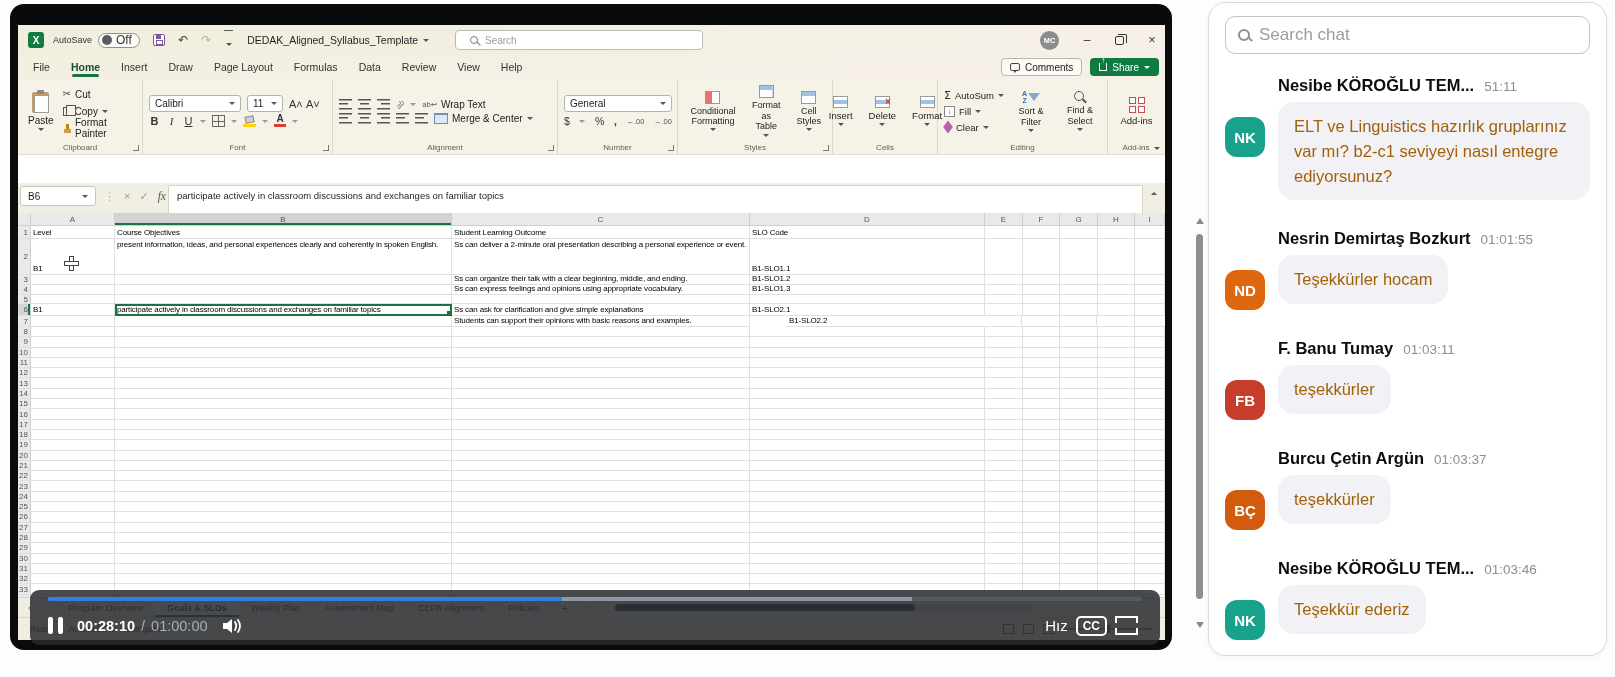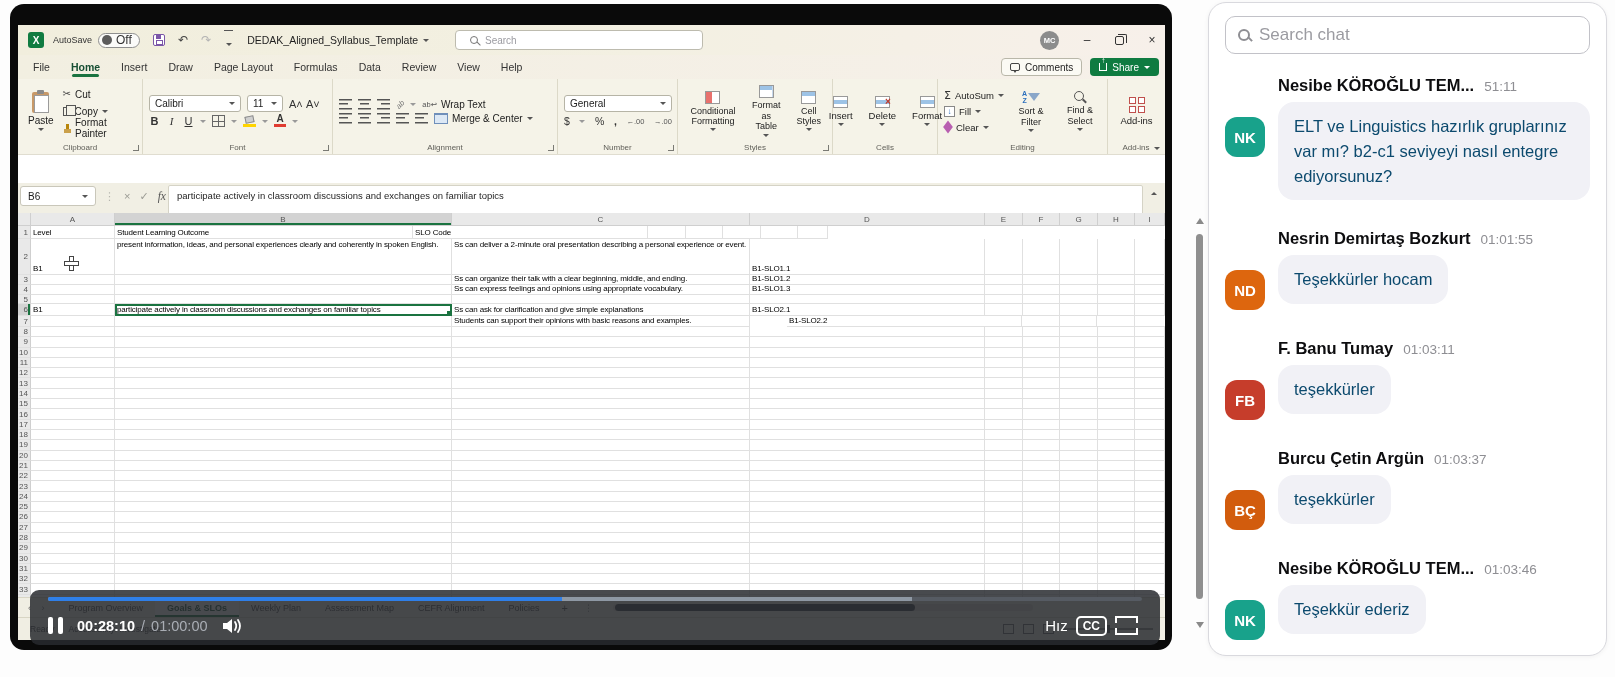--- a/index.html
+++ b/index.html
@@ -231,21 +231,21 @@
   .cmag { width:12px; height:12px; border:2px solid #8e8e93; border-radius:50%; position:relative; flex:0 0 auto; }
   .cmag::after { content:""; position:absolute; width:6px; height:2px; background:#8e8e93; transform:rotate(45deg); right:-5px; bottom:-1px; }
   .chat-messages { padding:22px 16px 0 16px; }
   .msg { display:flex; gap:13px; margin-bottom:29px; }
   .msg-avatar { flex:0 0 auto; width:40px; height:40px; border-radius:12px; color:#fff; font-size:15px; font-weight:700;
     display:flex; align-items:center; justify-content:center; margin-top:41px; }
   .msg-body { min-width:0; }
   .msg-head { display:flex; align-items:baseline; gap:10px; margin-bottom:7px; }
   .msg-name { font-size:16.5px; font-weight:700; color:#0d0d0f; white-space:nowrap; }
   .msg-time { font-size:13.5px; color:#8e8e93; white-space:nowrap; }
-  .msg-bubble { background:#f1f1f6; border-radius:16px; padding:12px 16px; font-size:16.5px; color:#0c4a6e;
+  .msg-bubble { background:#f1f1f6; border-radius:16px; padding:12px 16px; font-size:16.5px; color:#a16207;
     line-height:1.5; max-width:316px; width:fit-content; }
 </style>
 </head>
 <body>
 
 <div class="stage">
 
   <div class="video-frame">
     <div class="excel">
 
@@ -550,20 +550,21 @@
             <div class="ghead" style="width: 235px; height: 13px;">D</div>
             <div class="ghead" style="width: 38px; height: 13px;">E</div>
             <div class="ghead" style="width: 37px; height: 13px;">F</div>
             <div class="ghead" style="width: 38px; height: 13px;">G</div>
             <div class="ghead" style="width: 37px; height: 13px;">H</div>
             <div class="ghead" style="width: 30px; height: 13px;">I</div>
           </div>
           <div class="grow">
             <div class="rowhead" style="width: 13px; height: 13px;">1</div>
             <div class="gcell" data-rc="A1" style="width: 84px; height: 13px;">Level</div>
+            <div class="gcell" data-rc="B1" style="width: 337px; height: 13px;">Course Objectives</div>
             <div class="gcell" data-rc="C1" style="width: 298px; height: 13px;">Student Learning Outcome</div>
             <div class="gcell" data-rc="D1" style="width: 235px; height: 13px;">SLO Code</div>
             <div class="gcell" data-rc="E1" style="width: 38px; height: 13px;"></div>
             <div class="gcell" data-rc="F1" style="width: 37px; height: 13px;"></div>
             <div class="gcell" data-rc="G1" style="width: 38px; height: 13px;"></div>
             <div class="gcell" data-rc="H1" style="width: 37px; height: 13px;"></div>
             <div class="gcell" data-rc="I1" style="width: 30px; height: 13px;"></div>
           </div>
           <div class="grow">
             <div class="rowhead" style="width: 13px; height: 36px;">2</div>

